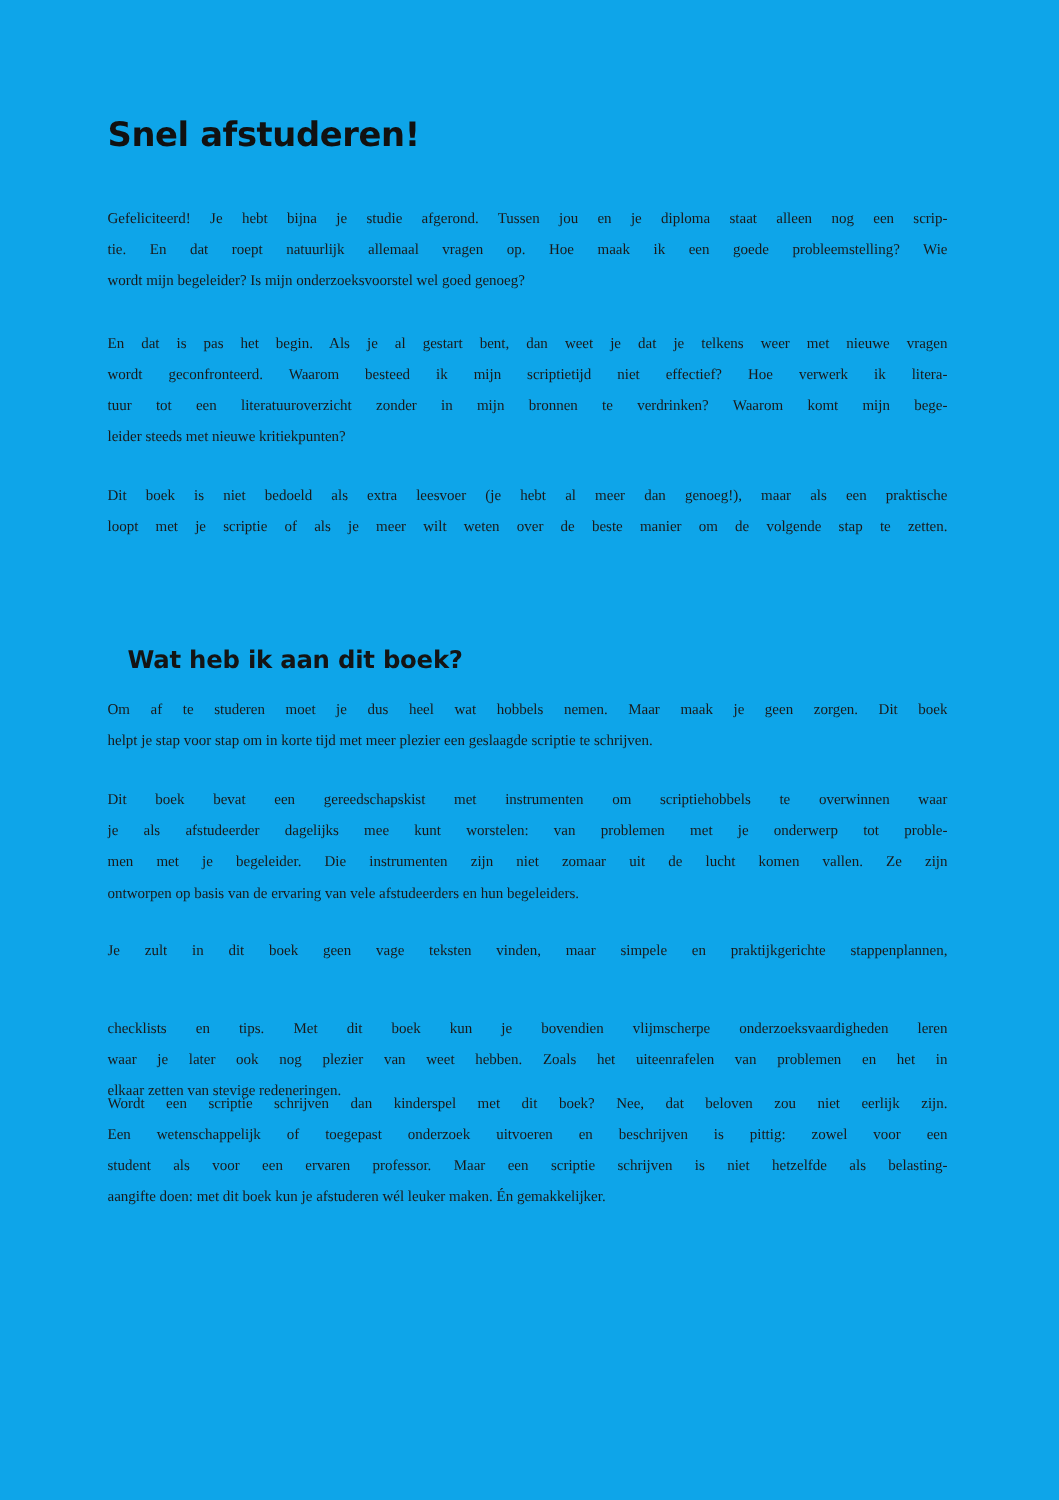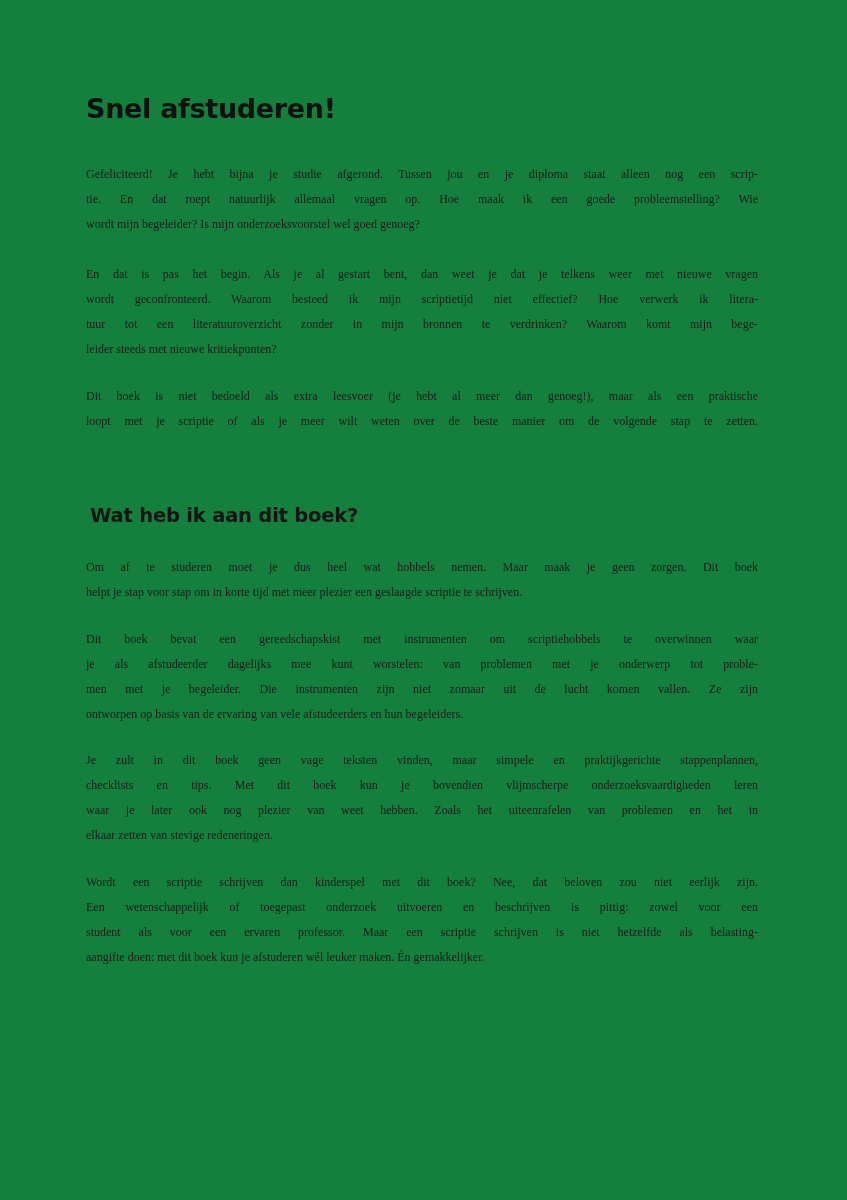--- a/index.html
+++ b/index.html
@@ -11,21 +11,21 @@
     width: 847px;
     height: 1200px;
     position: relative;
     overflow: hidden;
   }
   .page {
     position: absolute;
     left: 0; top: 0;
     width: 847px;
     height: 1200px;
-    background: #15803d;
+    background: #0ea5e9;
   }
   .content {
     position: absolute;
     left: 86px;
     top: 0;
     width: 672px;
   }
   h1 {
     position: absolute;
     top: 93px;
@@ -34,21 +34,21 @@
     font-family: "DejaVu Sans", sans-serif;
     font-weight: bold;
     font-size: 27px;
     color: #111111;
     letter-spacing: -0.3px;
     white-space: nowrap;
   }
   h2 {
     position: absolute;
     left: 0;
-    margin: 4px;
+    margin: 16px;
     font-family: "DejaVu Sans", sans-serif;
     font-weight: bold;
     font-size: 19.5px;
     color: #141414;
     letter-spacing: -0.2px;
     white-space: nowrap;
   }
   .para {
     position: absolute;
     left: 0;
@@ -105,21 +105,21 @@
 
     <div class="para" style="top:627px;">
       <span class="line" style="white-space: normal; overflow: hidden;">Dit boek bevat een gereedschapskist met instrumenten om scriptiehobbels te overwinnen waar</span>
       <span class="line" style="white-space: normal; overflow: hidden;">je als afstudeerder dagelijks mee kunt worstelen: van problemen met je onderwerp tot proble-</span>
       <span class="line" style="white-space: normal; overflow: hidden;">men met je begeleider. Die instrumenten zijn niet zomaar uit de lucht komen vallen. Ze zijn</span>
       <span class="line last" style="white-space: normal; overflow: hidden;">ontworpen op basis van de ervaring van vele afstudeerders en hun begeleiders.</span>
     </div>
 
     <div class="para" style="top:748px;">
       <span class="line" style="white-space: normal; overflow: hidden;">Je zult in dit boek geen vage teksten vinden, maar simpele en praktijkgerichte stappenplannen,</span>
-      <span class="line" style="white-space: normal; overflow: hidden;">checklists en tips. Met dit boek kun je bovendien vlijmscherpe onderzoeksvaardigheden leren</span>
+      <span class="line" style="white-space: normal; overflow: hidden; margin-top: 37px;">checklists en tips. Met dit boek kun je bovendien vlijmscherpe onderzoeksvaardigheden leren</span>
       <span class="line" style="white-space: normal; overflow: hidden;">waar je later ook nog plezier van weet hebben. Zoals het uiteenrafelen van problemen en het in</span>
       <span class="line last" style="white-space: normal; overflow: hidden;">elkaar zetten van stevige redeneringen.</span>
     </div>
 
     <div class="para" style="top:870px;">
       <span class="line" style="white-space: normal; overflow: hidden;">Wordt een scriptie schrijven dan kinderspel met dit boek? Nee, dat beloven zou niet eerlijk zijn.</span>
       <span class="line" style="white-space: normal; overflow: hidden;">Een wetenschappelijk of toegepast onderzoek uitvoeren en beschrijven is pittig: zowel voor een</span>
       <span class="line" style="white-space: normal; overflow: hidden;">student als voor een ervaren professor. Maar een scriptie schrijven is niet hetzelfde als belasting-</span>
       <span class="line last" style="white-space: normal; overflow: hidden;">aangifte doen: met dit boek kun je afstuderen wél leuker maken. Én gemakkelijker.</span>
     </div>

